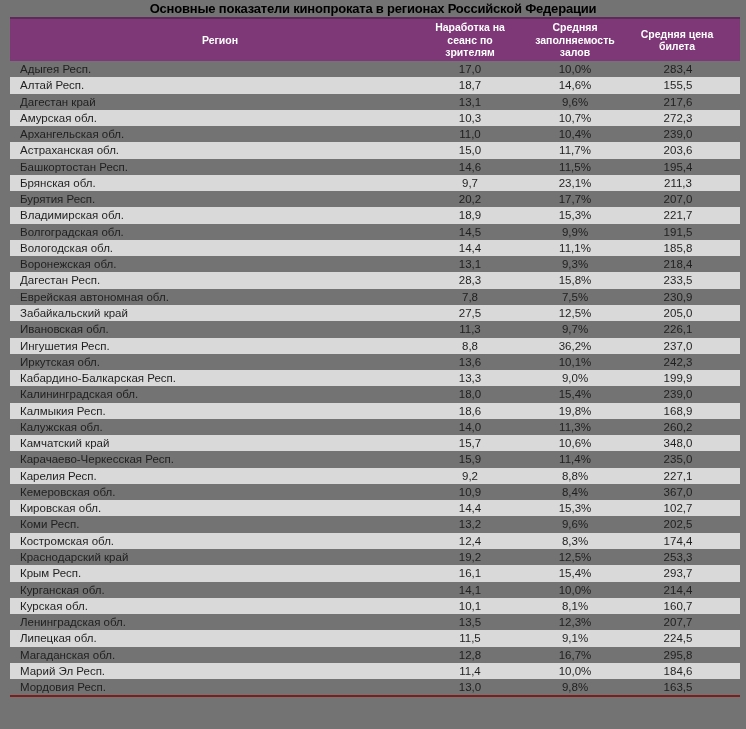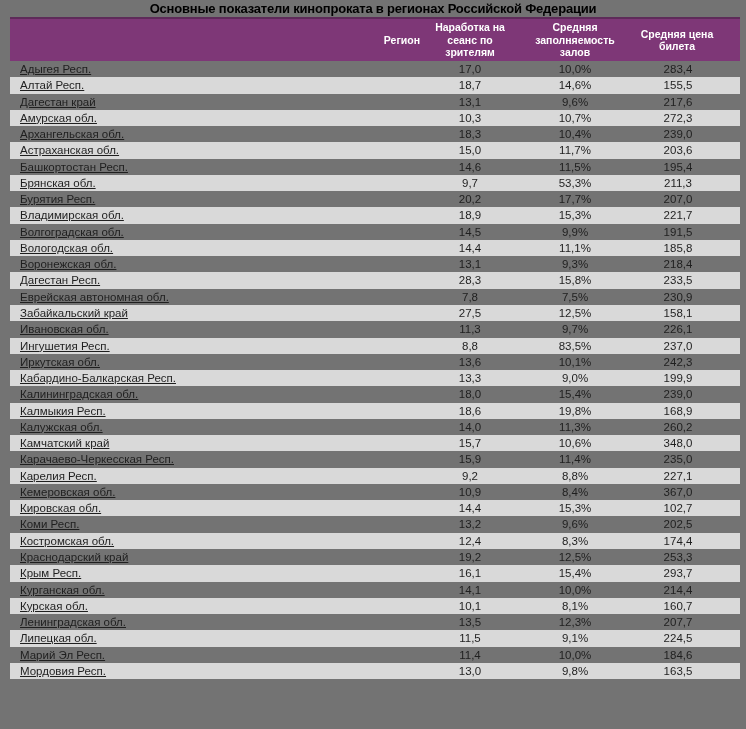--- a/index.html
+++ b/index.html
@@ -15,32 +15,32 @@
   }
   table.stats {
     border-collapse: collapse; table-layout: fixed;
     width: 730px; margin-left: 10px;
   }
   thead th {
     background: #7E3777; color: #ffffff; font-weight: bold;
     font-size: 10.5px; line-height: 12.5px; height: 42px;
     vertical-align: middle; border-top: 2px solid #5E2B59; padding: 0;
   }
-  th.region { text-align: right; padding-left: 10px; margin-top: 16px; }
+  th.region { text-align: center; padding-left: 10px; margin-top: 16px; }
   th.num { text-align: center; padding: 0 4px; }
   th.c4 { padding-left: 2px; padding-right: 18px; }
   tbody td {
     height: 16.27px; line-height: 16.27px; font-size: 11.5px;
     color: #1F1F1F; padding: 0; white-space: nowrap; overflow: hidden;
   }
-  td.region { text-align: left; padding-left: 10px; text-decoration: underline; }
+  td.region { text-align: left; padding-left: 10px; }
   td.num { text-align: center; }
   td.c4 { padding-right: 14px; }
   tbody tr:nth-child(even) { background: #D9D9D9; }
-  tbody tr:last-child td { border-bottom: 2px solid #737373; }
+  tbody tr:last-child td { border-bottom: 2px solid #7f1d1d; }
 </style>
 </head>
 <body>
 
 <div class="page">
   <div class="title">Основные показатели кинопроката в регионах Российской Федерации</div>
 
   <table class="stats">
     <colgroup>
       <col style="width:410px">
@@ -76,40 +76,40 @@
           <td class="num c4">217,6</td>
         </tr>
         <tr>
           <td class="region">Амурская обл.</td>
           <td class="num c2">10,3</td>
           <td class="num c3">10,7%</td>
           <td class="num c4">272,3</td>
         </tr>
         <tr>
           <td class="region">Архангельская обл.</td>
-          <td class="num c2">18,3</td>
+          <td class="num c2">11,0</td>
           <td class="num c3">10,4%</td>
           <td class="num c4">239,0</td>
         </tr>
         <tr>
           <td class="region">Астраханская обл.</td>
           <td class="num c2">15,0</td>
           <td class="num c3">11,7%</td>
           <td class="num c4">203,6</td>
         </tr>
         <tr>
           <td class="region">Башкортостан Респ.</td>
           <td class="num c2">14,6</td>
           <td class="num c3">11,5%</td>
           <td class="num c4">195,4</td>
         </tr>
         <tr>
           <td class="region">Брянская обл.</td>
           <td class="num c2">9,7</td>
-          <td class="num c3">53,3%</td>
+          <td class="num c3">23,1%</td>
           <td class="num c4">211,3</td>
         </tr>
         <tr>
           <td class="region">Бурятия Респ.</td>
           <td class="num c2">20,2</td>
           <td class="num c3">17,7%</td>
           <td class="num c4">207,0</td>
         </tr>
         <tr>
           <td class="region">Владимирская обл.</td>
@@ -144,32 +144,32 @@
         <tr>
           <td class="region">Еврейская автономная обл.</td>
           <td class="num c2">7,8</td>
           <td class="num c3">7,5%</td>
           <td class="num c4">230,9</td>
         </tr>
         <tr>
           <td class="region">Забайкальский край</td>
           <td class="num c2">27,5</td>
           <td class="num c3">12,5%</td>
-          <td class="num c4">158,1</td>
+          <td class="num c4">205,0</td>
         </tr>
         <tr>
           <td class="region">Ивановская обл.</td>
           <td class="num c2">11,3</td>
           <td class="num c3">9,7%</td>
           <td class="num c4">226,1</td>
         </tr>
         <tr>
           <td class="region">Ингушетия Респ.</td>
           <td class="num c2">8,8</td>
-          <td class="num c3">83,5%</td>
+          <td class="num c3">36,2%</td>
           <td class="num c4">237,0</td>
         </tr>
         <tr>
           <td class="region">Иркутская обл.</td>
           <td class="num c2">13,6</td>
           <td class="num c3">10,1%</td>
           <td class="num c4">242,3</td>
         </tr>
         <tr>
           <td class="region">Кабардино-Балкарская Респ.</td>
@@ -265,20 +265,26 @@
           <td class="region">Ленинградская обл.</td>
           <td class="num c2">13,5</td>
           <td class="num c3">12,3%</td>
           <td class="num c4">207,7</td>
         </tr>
         <tr>
           <td class="region">Липецкая обл.</td>
           <td class="num c2">11,5</td>
           <td class="num c3">9,1%</td>
           <td class="num c4">224,5</td>
+        </tr>
+        <tr>
+          <td class="region">Магаданская обл.</td>
+          <td class="num c2">12,8</td>
+          <td class="num c3">16,7%</td>
+          <td class="num c4">295,8</td>
         </tr>
         <tr>
           <td class="region">Марий Эл Респ.</td>
           <td class="num c2">11,4</td>
           <td class="num c3">10,0%</td>
           <td class="num c4">184,6</td>
         </tr>
         <tr>
           <td class="region">Мордовия Респ.</td>
           <td class="num c2">13,0</td>

